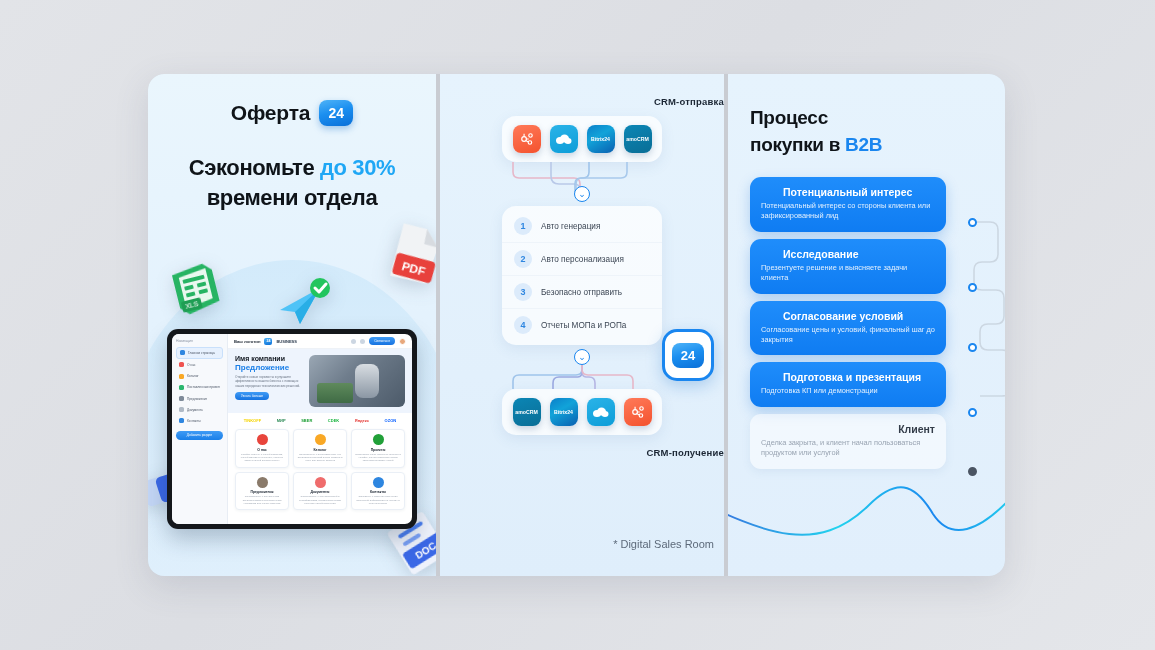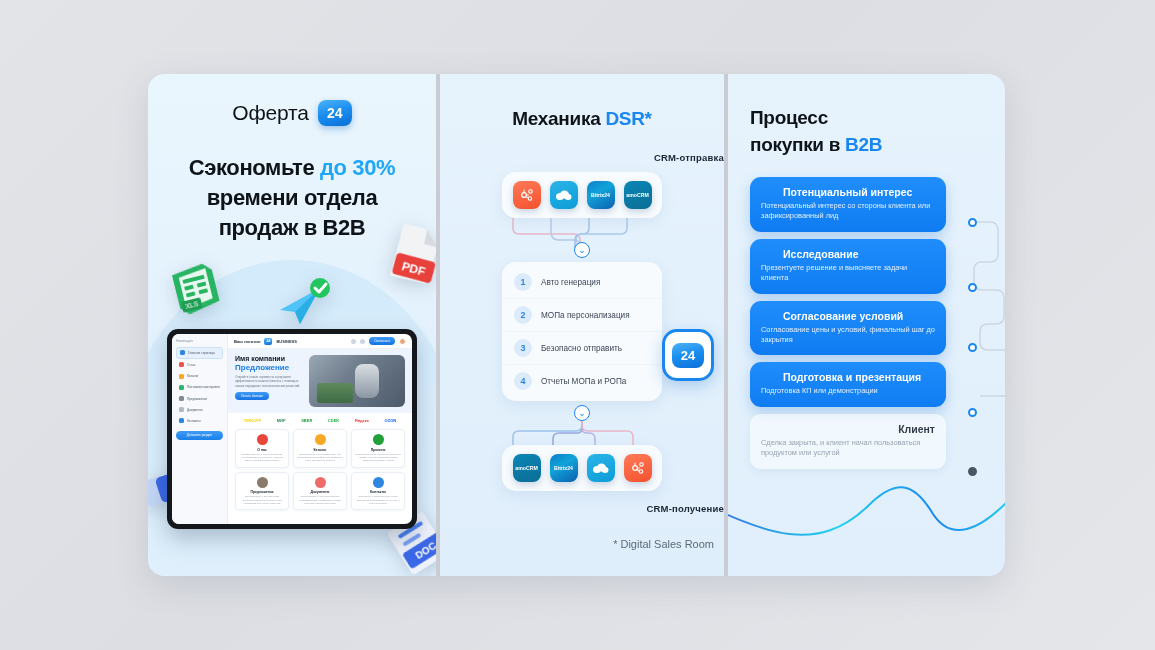--- a/index.html
+++ b/index.html
@@ -24,21 +24,21 @@
   .p2 { width: 284px; background: linear-gradient(180deg,#e6f3fd 0%, #e2f0fc 60%, #dfeefb 100%); }
   .p3 { width: 277px; background: linear-gradient(180deg,#e6f3fd 0%, #e1effc 100%); }
 
   
   .p1-dome {
     position: absolute; left: -28px; top: 186px; width: 344px; height: 330px;
     border-radius: 50% 50% 0 0 / 62% 62% 0 0;
     background: linear-gradient(180deg, rgba(205,232,250,.75), rgba(214,237,252,.2));
   }
   .title-row { position: relative; display:flex; align-items:center; justify-content:center; gap:9px; margin-top:26px; }
-  .title-row .t { font-size: 21px; font-weight: 400; color: #101418; letter-spacing: -.2px; }
+  .title-row .t { font-size: 21px; font-weight: 700; color: #101418; letter-spacing: -.2px; }
   .badge24 {
     width: 34px; height: 26px; border-radius: 8px;
     background: linear-gradient(165deg,#4fb3f7 0%, #1b8ff0 45%, #0a6fd8 100%);
     color:#fff; font-size:14px; font-weight:700; display:flex;align-items:center;justify-content:center;
     box-shadow: 0 3px 7px rgba(20,110,200,.35);
   }
   .headline {
     position: relative; margin-top: 27px; text-align: center;
     font-size: 22px; line-height: 30px; font-weight: 700; color: #0f1419; letter-spacing: -.4px;
   }
@@ -175,21 +175,20 @@
       <div class="p1-dome"></div>
 
       <div class="title-row">
         <span class="t">Оферта</span>
         <span class="badge24">24</span>
       </div>
 
       <div class="headline">
         <span>Сэкономьте </span><span class="hl">до 30%</span><br>
         <span>времени отдела</span><br>
-        <span>продаж в B2B</span>
       </div>
 
       <svg class="ic ic-xls" viewBox="0 0 56 50">
         <path d="M8 6 L40 2 L48 10 L48 42 L16 48 L8 40 Z" fill="#27b463"></path>
         <path d="M14 10 L42 7 L42 38 L14 42 Z" fill="#e9f8ef"></path>
         <g fill="#27b463">
           <rect x="17" y="13" width="22" height="4" rx="1"></rect>
           <rect x="17" y="20" width="9" height="4" rx="1"></rect>
             <rect x="30" y="20" width="9" height="4" rx="1"></rect>
           <rect x="17" y="27" width="9" height="4" rx="1"></rect>
@@ -323,23 +322,20 @@
                   <div class="gc-t">Контакты</div>
                   <div class="gc-d">Свяжитесь с нами для получения подробной информации об услугах и сотрудничестве</div>
                 </div>
               </div>
           </div>
         </div>
       </div>
     </div>
 
     <div class="panel p2">
-      <div class="p2-title">
-        <span>Механика </span><span class="hl">DSR*</span>
-      </div>
 
       <div class="p2-lbl top">CRM-отправка</div>
       <div class="crm-box">
         <div class="crm-ic c-hub">
           <svg class="hub-g" viewBox="0 0 24 24" fill="none" stroke="#fff" stroke-width="2">
             <circle cx="18" cy="6" r="3"></circle>
               <circle cx="7" cy="12" r="4"></circle>
               <circle cx="17" cy="18" r="3"></circle>
             <path d="M10 12h5M9.5 14.5l5 2.5"></path>
               <path d="M7 8V3"></path>
@@ -366,21 +362,21 @@
         <div class="chev" style="top:24px">⌄</div>
       </div>
 
       <div class="steps" id="p2-steps">
           <div class="step">
             <span class="step-n">1</span>
             <span class="step-t">Авто генерация</span>
           </div>
           <div class="step">
             <span class="step-n">2</span>
-            <span class="step-t">МОПа персонализация</span>
+            <span class="step-t">Авто персонализация</span>
           </div>
           <div class="step">
             <span class="step-n">3</span>
             <span class="step-t">Безопасно отправить</span>
           </div>
           <div class="step">
             <span class="step-n">4</span>
             <span class="step-t">Отчеты МОПа и РОПа</span>
           </div>
         </div>

